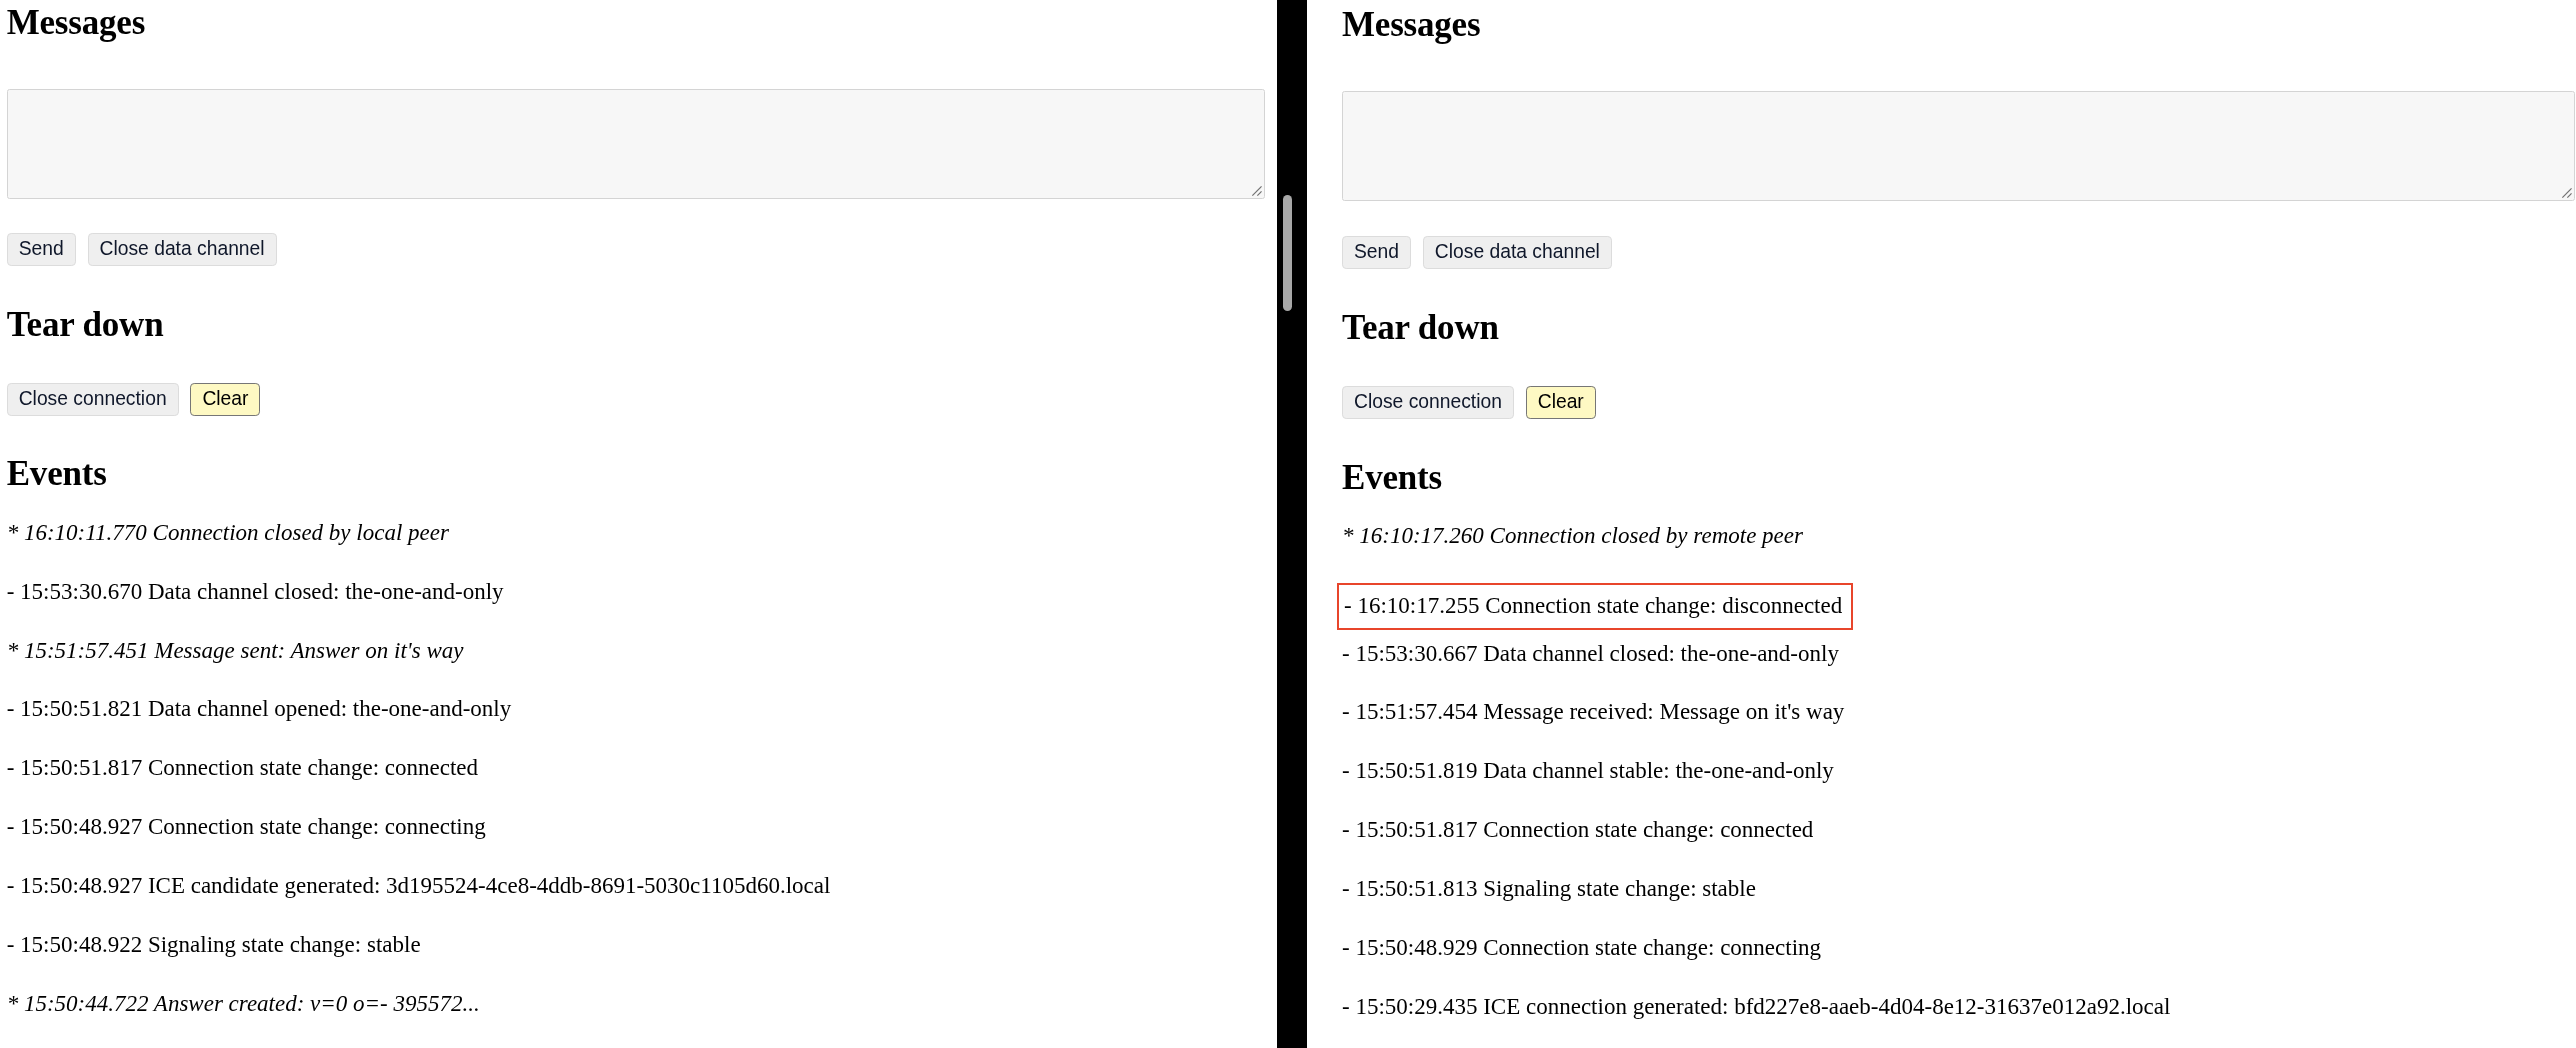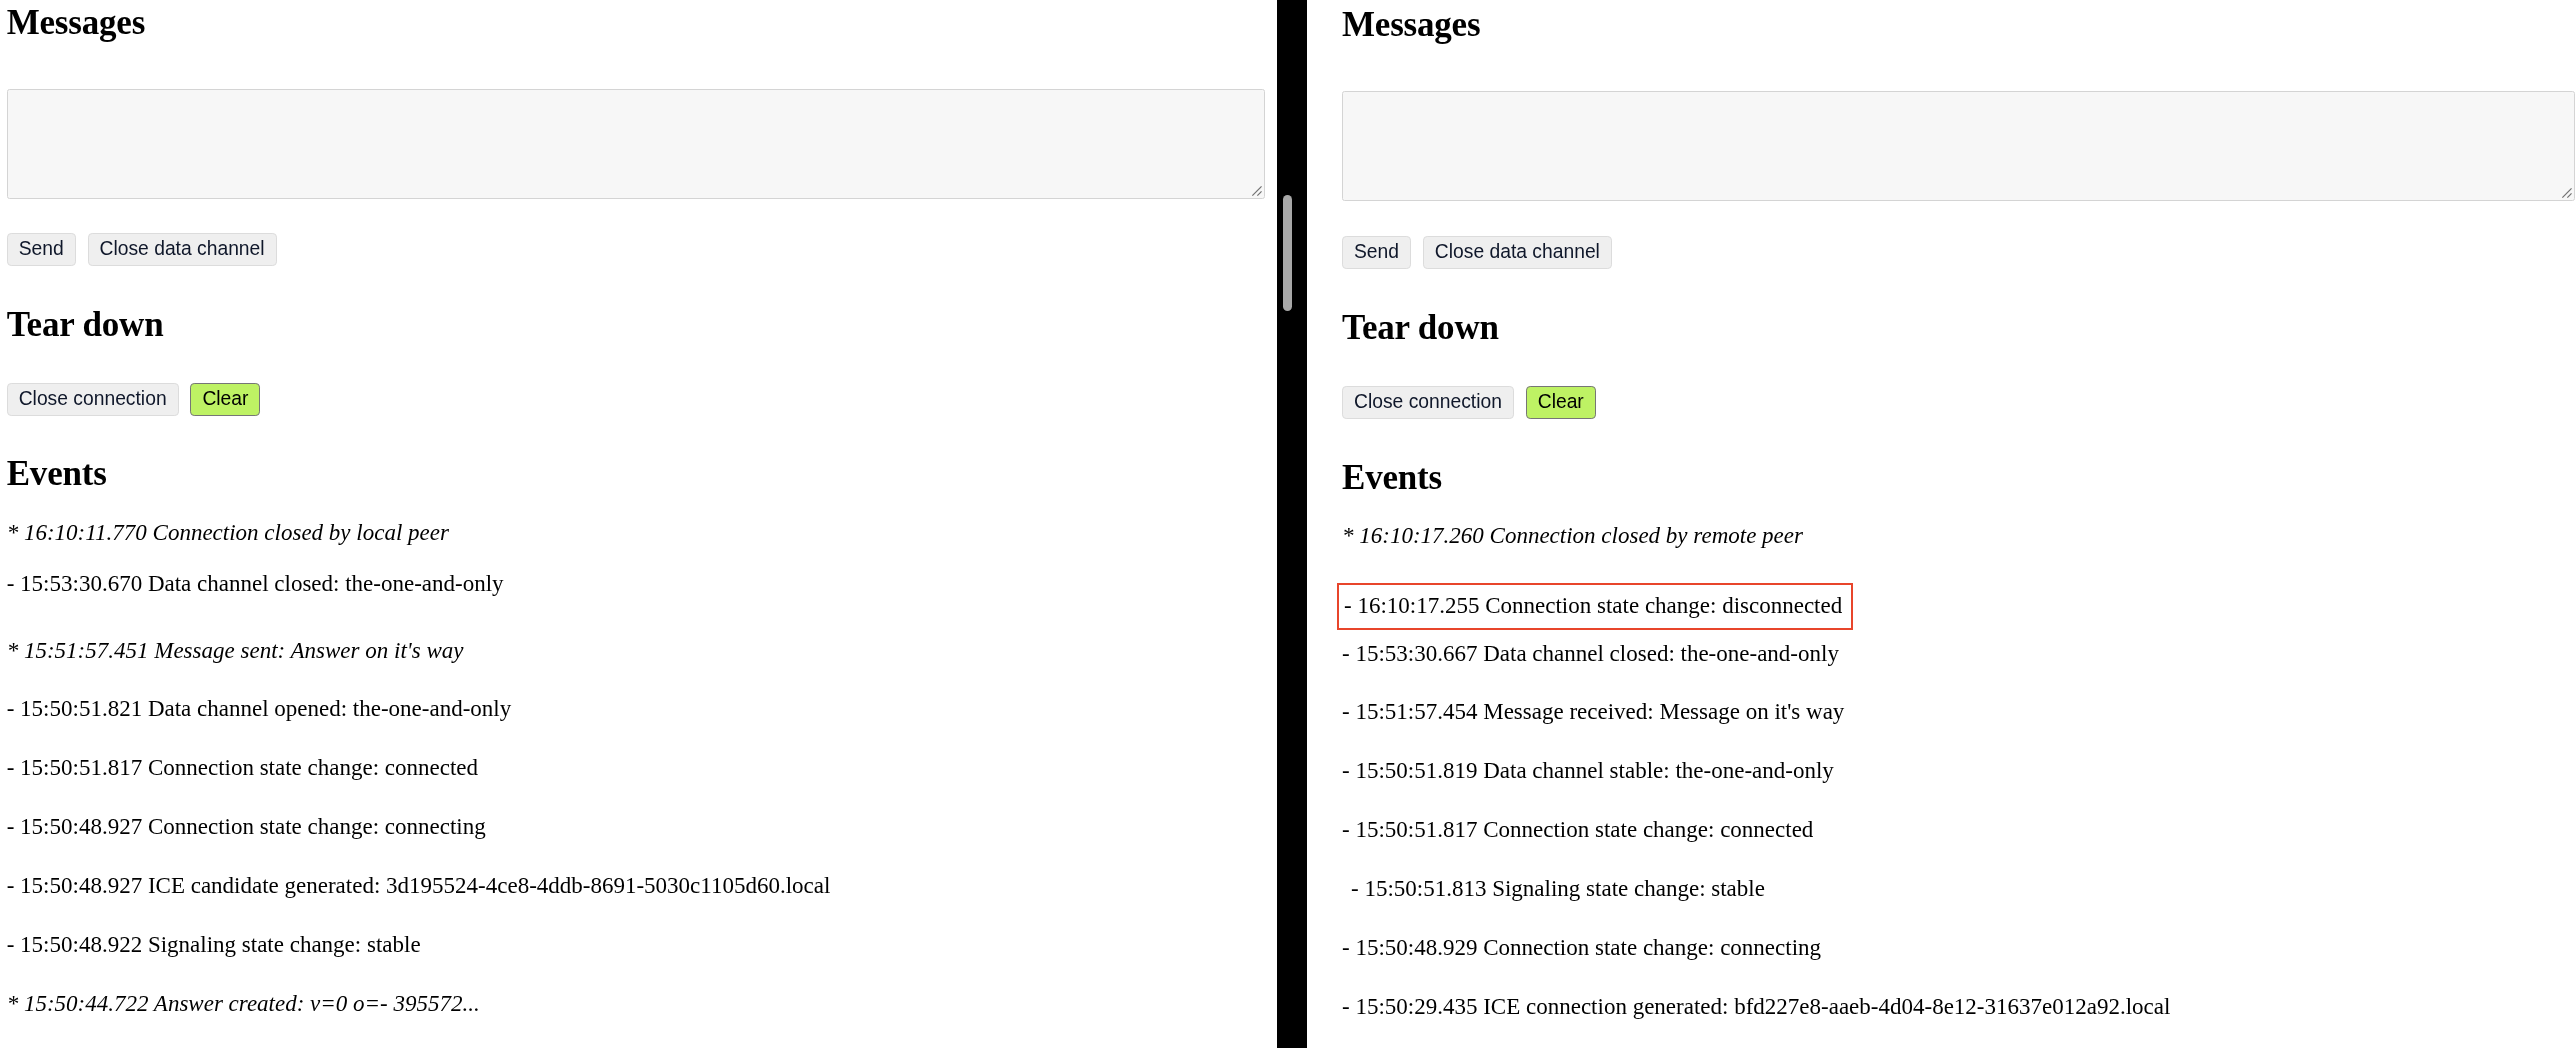--- a/index.html
+++ b/index.html
@@ -92,21 +92,21 @@
     pointer-events: none;
   }
 
   
   .btn {
     font-family: "Liberation Sans", sans-serif;
     font-size: 19.3px;
     line-height: 1;
     padding: 5px 11px 6.7px 11px;
     border-radius: 4.2px;
-    background: #bef264;
+    background: #fef9c3;
     border: 0.8px solid #767676;
     color: #000000;
     cursor: pointer;
     box-sizing: border-box;
   }
   .btn.disabled {
     color: #0f172a;
     border: 0.8px solid #dcdcdc;
     background: #efefef;
     cursor: default;
@@ -161,21 +161,21 @@
       <button class="btn disabled">Close connection</button>
       <button class="btn">Clear</button>
     </div>
 
     <h2 class="section-title" style="position:absolute; left:6.7px; top:456px;">Events</h2>
 
     <div class="events-list" id="events-left" style="position:absolute; left:6.7px; top:521px; width:1260px;">
         <div style="position: absolute; left: 0px; top: 0px;">
           <div class="event-line em">* 16:10:11.770 Connection closed by local peer</div>
         </div>
-        <div style="position: absolute; left: 0px; top: 51px;">
+        <div style="position: absolute; left: 0px; top: 59px;">
           <div class="event-line">- 15:53:30.670 Data channel closed: the-one-and-only</div>
         </div>
         <div style="position: absolute; left: 0px; top: 118px;">
           <div class="event-line em">* 15:51:57.451 Message sent: Answer on it's way</div>
         </div>
         <div style="position: absolute; left: 0px; top: 176px;">
           <div class="event-line">- 15:50:51.821 Data channel opened: the-one-and-only</div>
         </div>
         <div style="position: absolute; left: 0px; top: 235px;">
           <div class="event-line">- 15:50:51.817 Connection state change: connected</div>
@@ -236,21 +236,21 @@
         </div>
         <div style="position: absolute; left: 0px; top: 176px;">
           <div class="event-line">- 15:51:57.454 Message received: Message on it's way</div>
         </div>
         <div style="position: absolute; left: 0px; top: 235px;">
           <div class="event-line">- 15:50:51.819 Data channel stable: the-one-and-only</div>
         </div>
         <div style="position: absolute; left: 0px; top: 294px;">
           <div class="event-line">- 15:50:51.817 Connection state change: connected</div>
         </div>
-        <div style="position: absolute; left: 9px; top: 353px;">
+        <div style="position: absolute; left: 0px; top: 353px;">
           <div class="event-line">- 15:50:51.813 Signaling state change: stable</div>
         </div>
         <div style="position: absolute; left: 0px; top: 412px;">
           <div class="event-line">- 15:50:48.929 Connection state change: connecting</div>
         </div>
         <div style="position: absolute; left: 0px; top: 471px;">
           <div class="event-line">- 15:50:29.435 ICE connection generated: bfd227e8-aaeb-4d04-8e12-31637e012a92.local</div>
         </div>
       </div>
 

